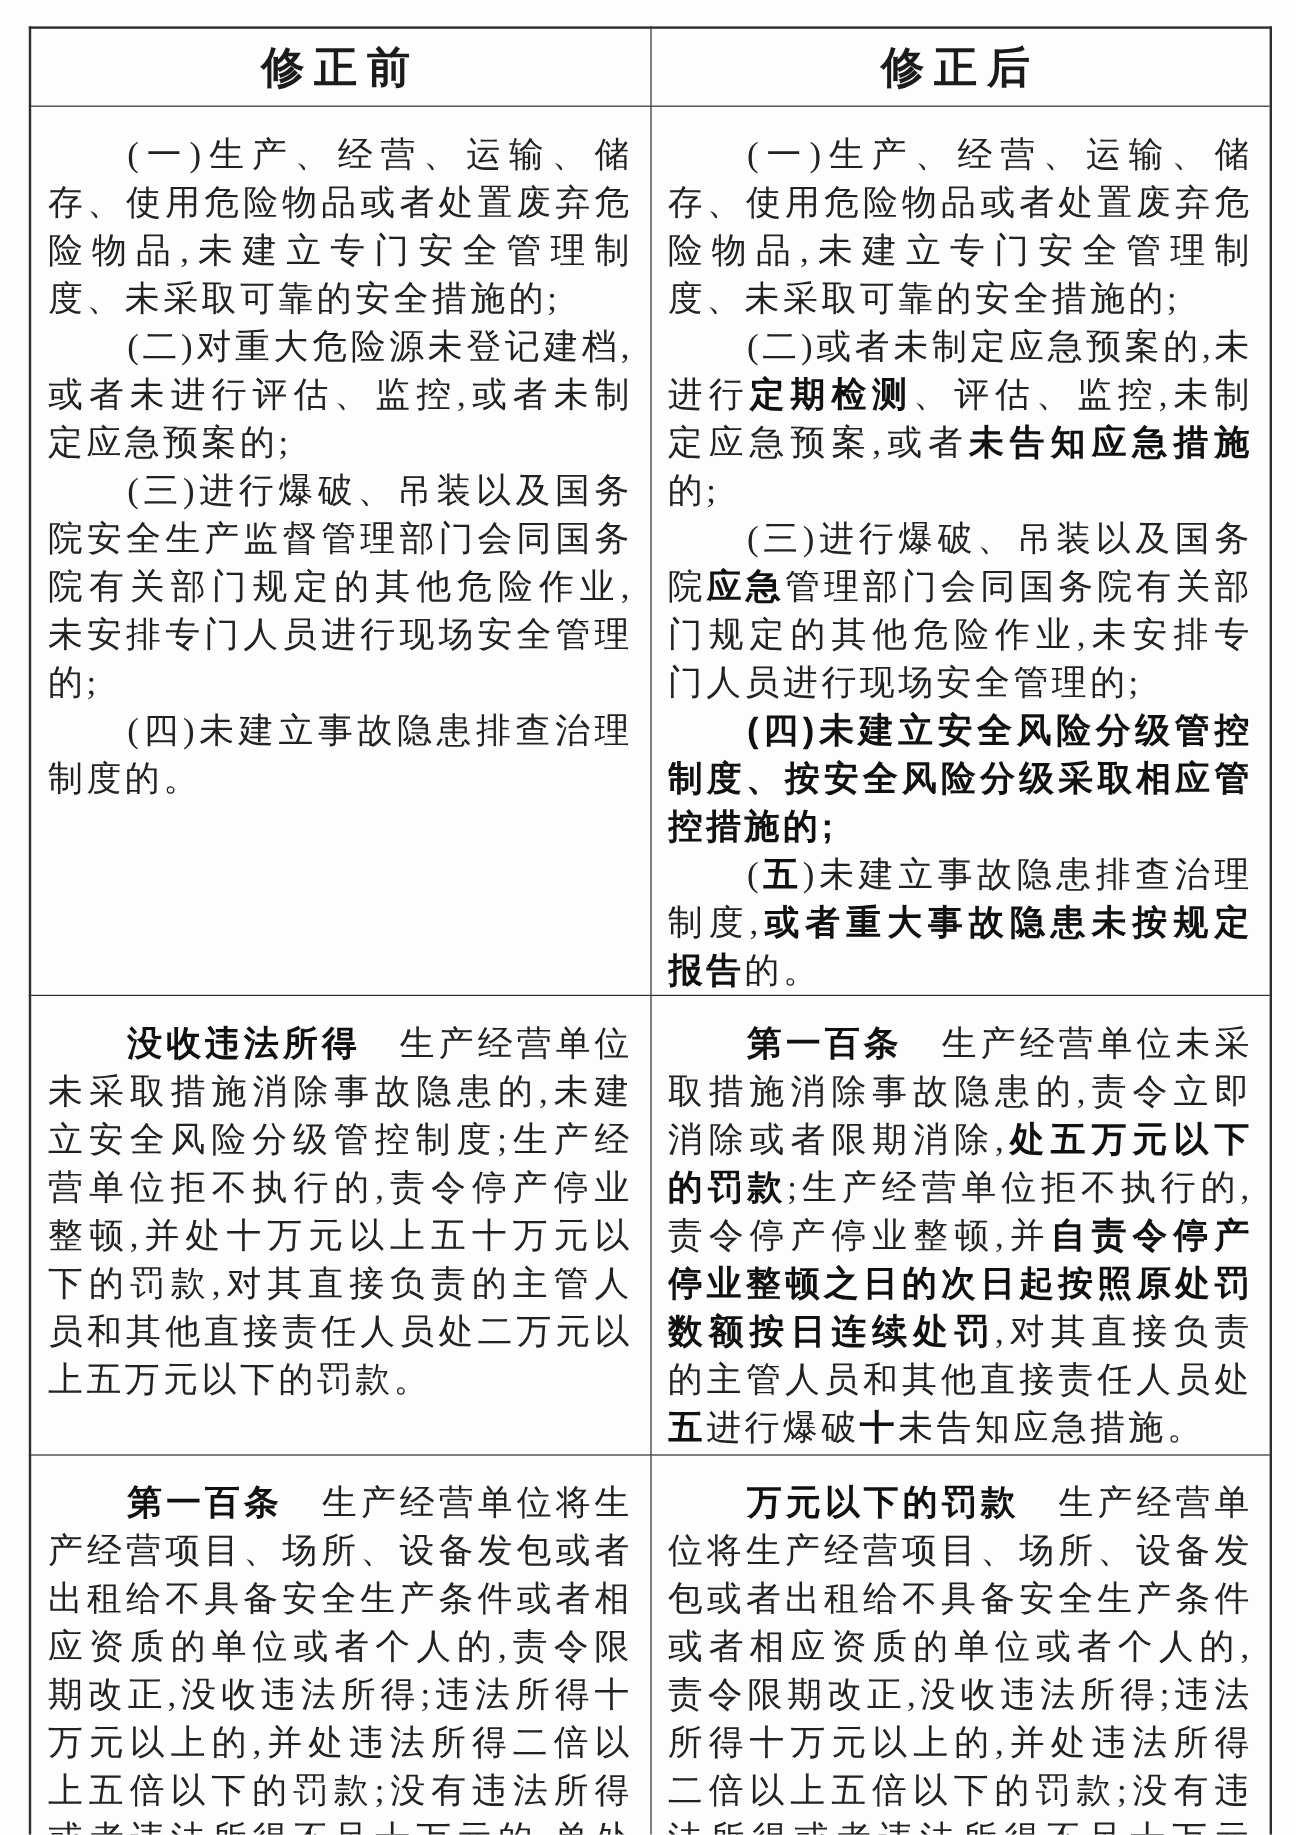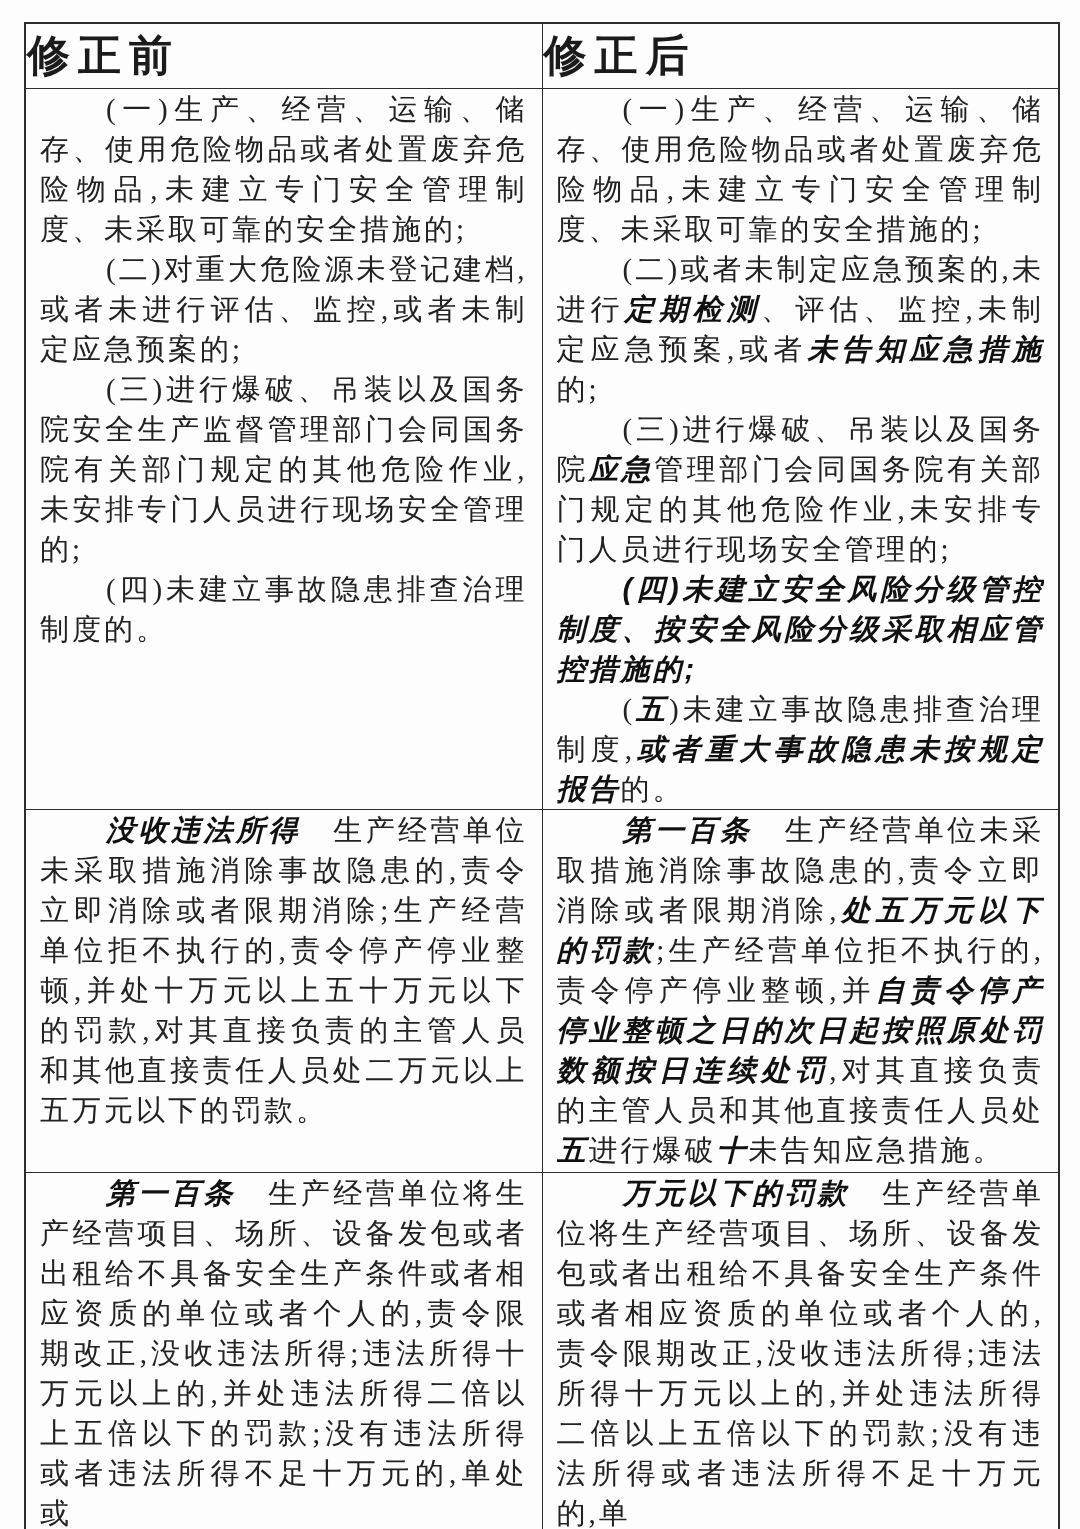--- a/index.html
+++ b/index.html
@@ -25,31 +25,31 @@
     background: #fdfdfd;
   }
   table.cmp, table.cmp th, table.cmp td {
     border: 1px solid #2e2e2e;
   }
   table.cmp {
     border: 2px solid #2e2e2e;
   }
   table.cmp th {
     height: 62px;
-    font-size: 43px;
+    font-size: 36px;
     font-weight: 700;
     letter-spacing: 8px;
-    text-align: left;
+    text-align: center;
     vertical-align: middle;
     color: #1b1b1b;
     font-family: "Liberation Sans", "DejaVu Sans", sans-serif;
   }
   table.cmp td {
     vertical-align: top;
-    padding: 0 14px 0 14px;
+    padding: 20px 14px 0 14px;
     overflow: hidden;
   }
   tr.row-0 td { height: 690px; }
   tr.row-1 td { height: 362px; }
   tr.row-2 td { height: 330px; }
   .cell-inner {
     overflow: hidden;
     height: 100%;
   }
   .cell-inner p {
@@ -58,21 +58,20 @@
     font-size: 29px;
     line-height: 40px;
     letter-spacing: 3px;
     text-align: justify;
     color: #222222;
   }
   .cell-inner p span.rb {
     font-weight: 700;
     font-family: "Liberation Sans", "DejaVu Sans", sans-serif;
     color: #111111;
-    font-style: italic;
   }
 </style>
 </head>
 <body>
 
 <div class="page">
   <table class="cmp">
     <thead>
       <tr>
         <th>修正前</th>
@@ -95,21 +94,21 @@
               <p><span>(二)或者未制定应急预案的,未进行</span><span class="rb">定期检测</span><span>、评估、监控,未制定应急预案,或者</span><span class="rb">未告知应急措施</span><span>的;</span></p>
               <p><span>(三)进行爆破、吊装以及国务院</span><span class="rb">应急</span><span>管理部门会同国务院有关部门规定的其他危险作业,未安排专门人员进行现场安全管理的;</span></p>
               <p><span class="rb">(四)未建立安全风险分级管控制度、按安全风险分级采取相应管控措施的;</span></p>
               <p><span>(</span><span class="rb">五</span><span>)未建立事故隐患排查治理制度,</span><span class="rb">或者重大事故隐患未按规定报告</span><span>的。</span></p>
             </div>
           </td>
         </tr>
         <tr class="row-1">
           <td>
             <div class="cell-inner">
-              <p><span class="rb">没收违法所得</span><span>　生产经营单位未采取措施消除事故隐患的,责令立即消除或者限期消除;生产经营单位拒不执行的,责令停产停业整顿,并处十万元以上五十万元以下的罚款,对其直接负责的主管人员和其他直接责任人员处二万元以上五万元以下的罚款。</span></p>
+              <p><span class="rb">没收违法所得</span><span>　生产经营单位未采取措施消除事故隐患的,未建立安全风险分级管控制度;生产经营单位拒不执行的,责令停产停业整顿,并处十万元以上五十万元以下的罚款,对其直接负责的主管人员和其他直接责任人员处二万元以上五万元以下的罚款。</span></p>
             </div>
           </td>
           <td>
             <div class="cell-inner">
               <p><span class="rb">第一百条</span><span>　生产经营单位未采取措施消除事故隐患的,责令立即消除或者限期消除,</span><span class="rb">处五万元以下的罚款</span><span>;生产经营单位拒不执行的,责令停产停业整顿,并</span><span class="rb">自责令停产停业整顿之日的次日起按照原处罚数额按日连续处罚</span><span>,对其直接负责的主管人员和其他直接责任人员处</span><span class="rb">五</span><span>进行爆破</span><span class="rb">十</span><span>未告知应急措施。</span></p>
             </div>
           </td>
         </tr>
         <tr class="row-2">
           <td>

